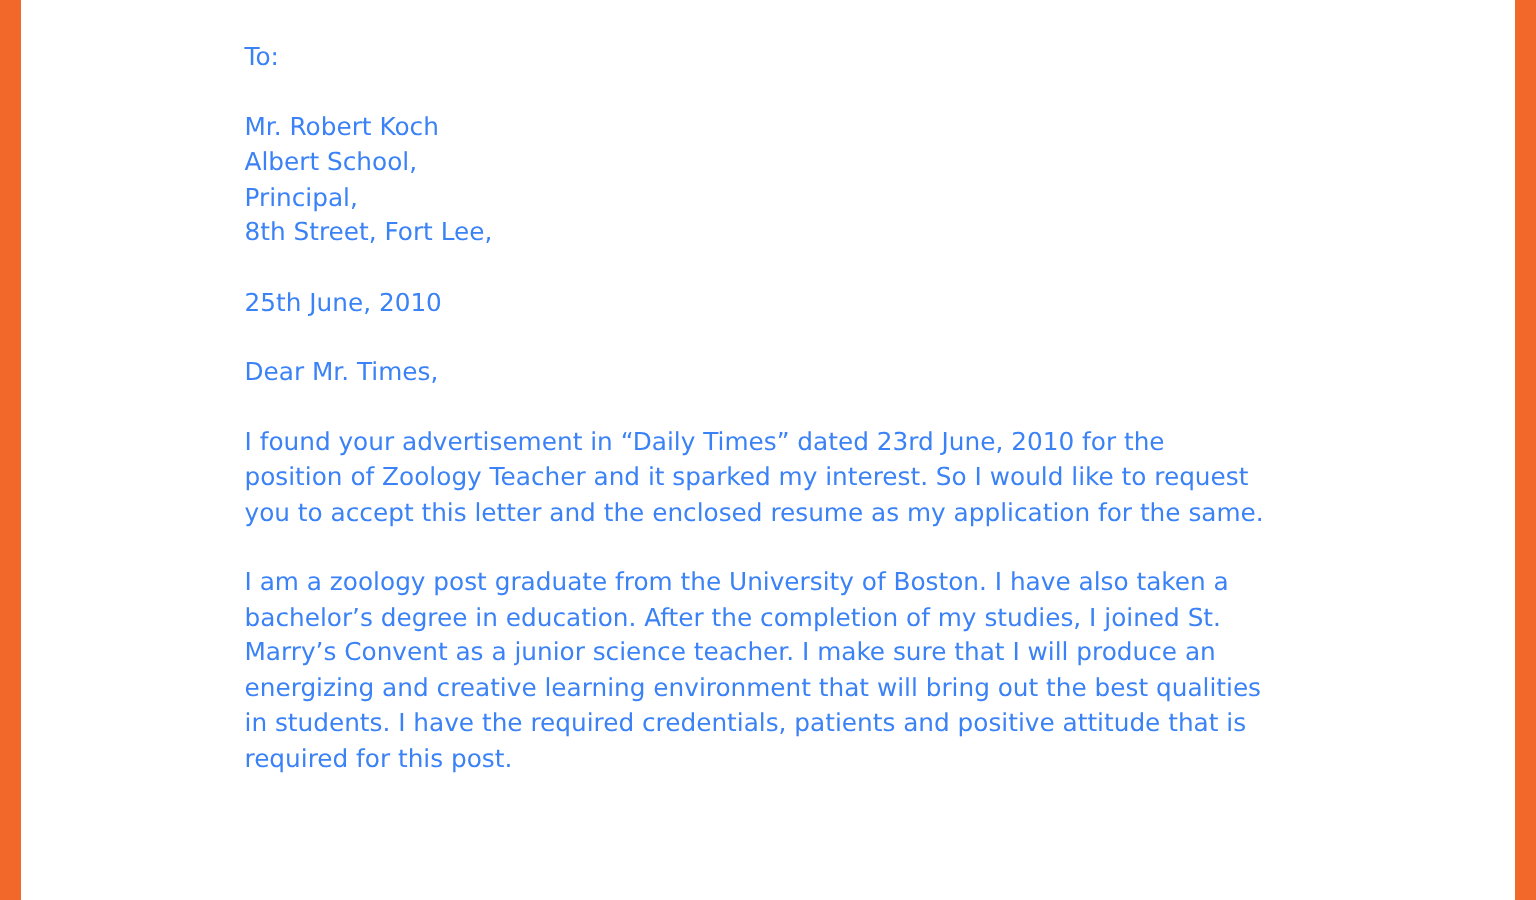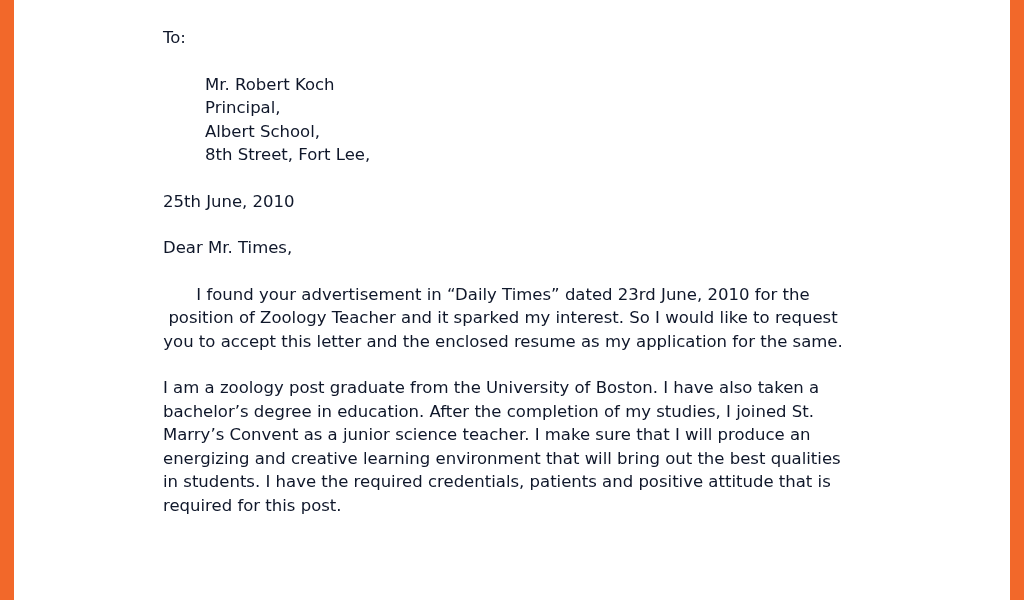--- a/index.html
+++ b/index.html
@@ -38,59 +38,59 @@
   }
   .edge-inner.left { left: 14px; }
   .edge-inner.right { right: 14px; }
 
   .letter {
     position: absolute;
     left: 163px;
     top: 0;
     width: 700px;
     height: 600px;
-    color: #0f172a;
+    color: #3b82f6;
     font-size: 16.5px;
     line-height: 23.5px;
   }
   .block {
     margin: 0;
   }
   .to-line {
     padding-top: 26px;
   }
   .gap-lg { height: 23px; }
   .gap-sm { height: 23px; }
-  .addr-line { white-space: pre; margin-left: 42px; }
+  .addr-line { white-space: pre; }
   .para {
     margin: 0;
     width: 690px;
   }
-  .para-narrow { width: 680px; text-align: center; }
+  .para-narrow { width: 680px; }
 </style>
 </head>
 <body>
 
 <div class="page">
 
   <div class="edge-band left"></div>
   <div class="edge-inner left"></div>
   <div class="edge-band right"></div>
   <div class="edge-inner right"></div>
 
   <div class="letter">
 
     <div class="block to-line">To:</div>
 
     <div class="gap-lg"></div>
 
     <div>
       <div class="addr-line">Mr. Robert Koch</div>
+      <div class="addr-line">Albert School,</div>
       <div class="addr-line">Principal,</div>
-      <div class="addr-line">Albert School,</div>
       <div class="addr-line">8th Street, Fort Lee,</div>
     </div>
 
     <div class="gap-lg"></div>
 
     <div class="block">25th June, 2010</div>
 
     <div class="gap-sm"></div>
 
     <div class="block">Dear Mr. Times,</div>

